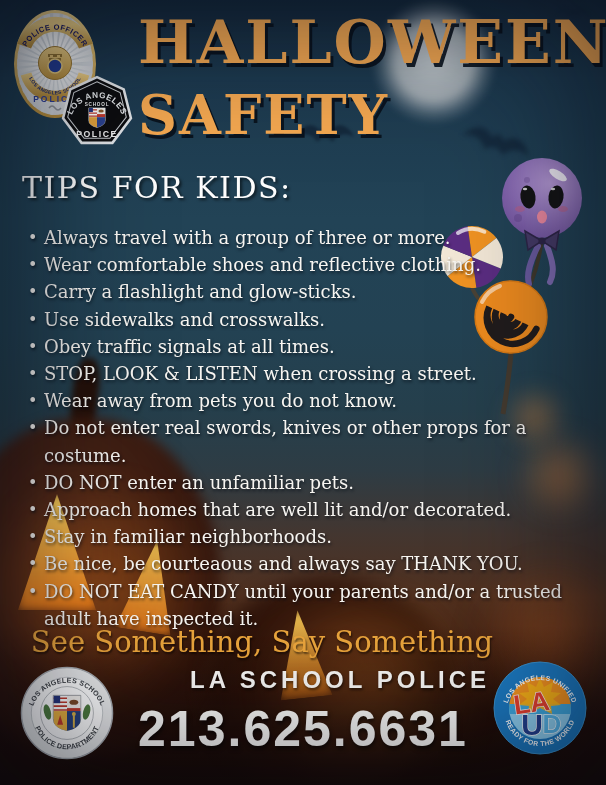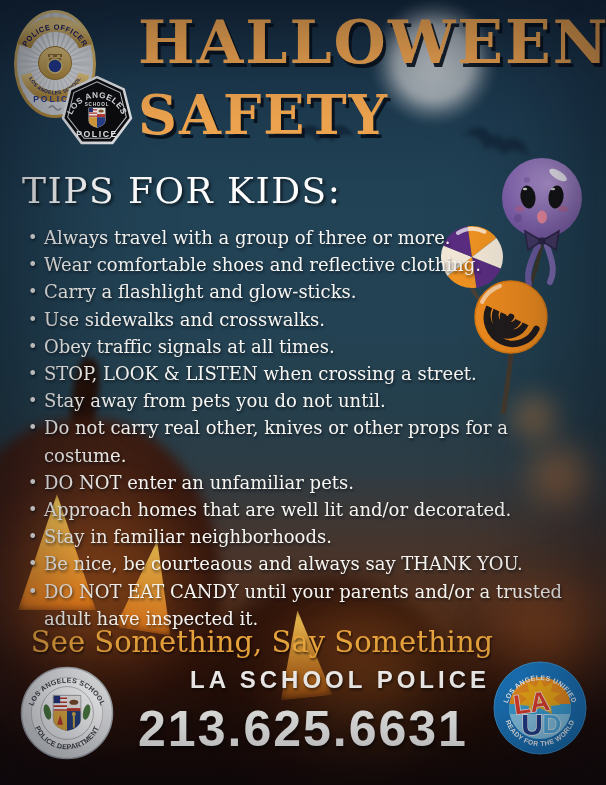--- a/index.html
+++ b/index.html
@@ -41,21 +41,21 @@
   .leaf3{left:470px;top:560px;width:160px;height:160px;background:radial-gradient(circle,rgba(190,95,35,.45),transparent 72%);filter:blur(14px);}
   .footer-shade{left:0;bottom:0;width:606px;height:160px;background:linear-gradient(180deg,rgba(20,8,4,0),rgba(20,8,4,.8));}
   .vignette{left:0;top:0;width:606px;height:785px;box-shadow:inset 0 0 130px 26px rgba(5,10,20,.55);}
   
   .candies{left:430px;top:160px;width:176px;height:280px;}
   
   .title{position:absolute;left:138px;color:#f4a851;font-weight:700;letter-spacing:2px;
     text-shadow:3px 4px 0 rgba(8,16,26,.9);line-height:1;}
   .title1{top:12px;font-size:60px;}
   .title2{top:88px;font-size:54px;}
-  .tips-heading{position:absolute;left:22px;top:170px;font-size:36px;letter-spacing:1.5px;
+  .tips-heading{position:absolute;left:22px;top:170px;font-size:30px;letter-spacing:1.5px;
     color:#fdfdfd;text-shadow:2px 2px 3px rgba(0,0,0,.6);text-align:center;}
   ul.tips{position:absolute;left:28px;top:224px;width:552px;margin:0;padding:0;list-style:none;}
   ul.tips li{position:relative;padding-left:16px;font-size:18px;line-height:27.2px;
     color:#f7f5f1;text-shadow:1px 2px 3px rgba(5,10,20,.65);}
   ul.tips li::before{content:"•";position:absolute;left:0;top:0;font-size:16px;}
   .tagline{position:absolute;left:0;top:625px;width:524px;text-align:center;
     font-size:29px;color:#e9a43c;text-shadow:1px 2px 2px rgba(0,0,0,.55);}
   .org{position:absolute;left:0;top:666px;width:606px;text-align:center;
     font-family:"Liberation Sans",sans-serif;font-weight:700;font-size:24px;
     letter-spacing:4px;color:#f5f4f2;text-shadow:1px 2px 3px rgba(0,0,0,.55);padding-left:37px;}
@@ -230,22 +230,22 @@
   </div>
 
   <div class="tips-heading">TIPS FOR KIDS:</div>
   <ul class="tips">
     <li>Always travel with a group of three or more.</li>
     <li>Wear comfortable shoes and reflective clothing.</li>
     <li>Carry a flashlight and glow-sticks.</li>
     <li>Use sidewalks and crosswalks.</li>
     <li>Obey traffic signals at all times.</li>
     <li>STOP, LOOK &amp; LISTEN when crossing a street.</li>
-    <li>Stay away from pets you do not until.</li>
-    <li>Do not carry real other, knives or other props for a costume.</li>
+    <li>Wear away from pets you do not know.</li>
+    <li>Do not enter real swords, knives or other props for a costume.</li>
     <li>DO NOT enter an unfamiliar pets.</li>
     <li>Approach homes that are well lit and/or decorated.</li>
     <li>Stay in familiar neighborhoods.</li>
     <li>Be nice, be courteaous and always say THANK YOU.</li>
     <li>DO NOT EAT CANDY until your parents and/or a trusted adult have inspected it.</li>
   </ul>
 
   <div class="tagline">See Something, Say Something</div>
   <div class="org">LA SCHOOL POLICE</div>
   <div class="phone">213.625.6631</div>

